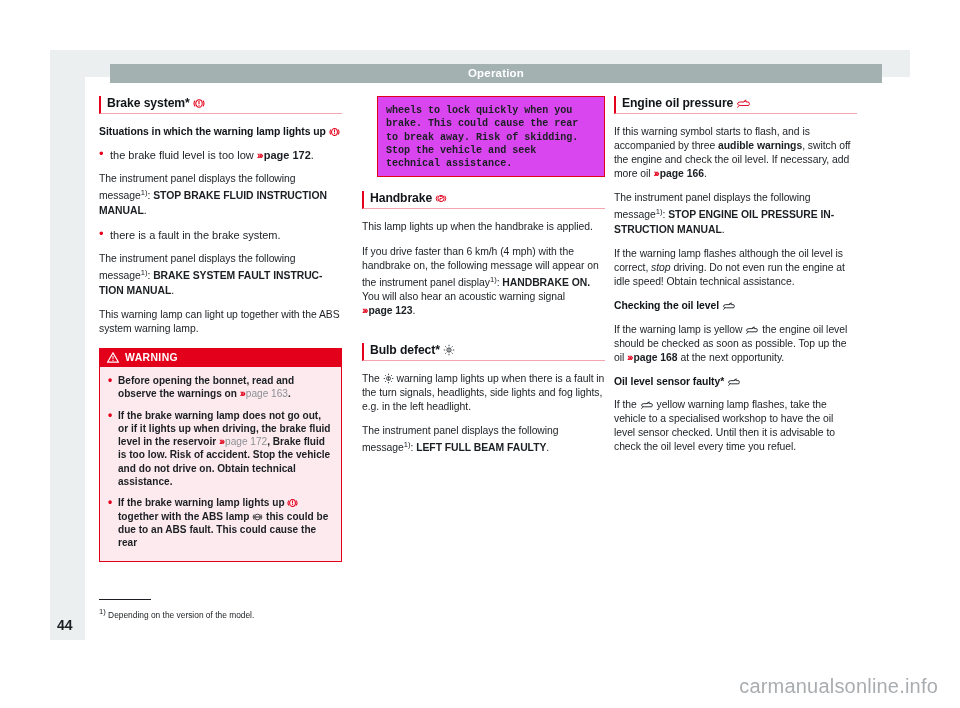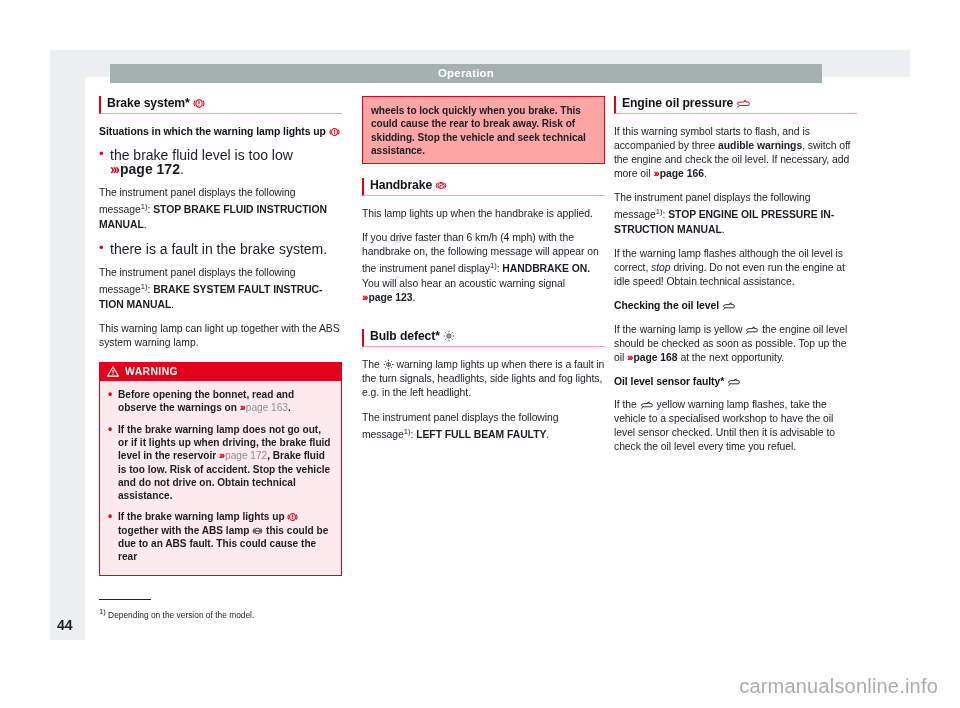--- a/index.html
+++ b/index.html
@@ -31,21 +31,21 @@
     width: 825px;
     height: 563px;
     background: #ffffff;
   }
 
   
   #running-head {
     position: absolute;
     left: 110px;
     top: 64px;
-    width: 712px;
+    width: 772px;
     height: 19px;
     background: #a3b1b1;
     color: #ffffff;
     font-size: 11.5px;
     font-weight: bold;
     text-align: center;
     line-height: 19px;
     letter-spacing: 0.2px;
   }
 
@@ -87,21 +87,21 @@
   
   .xref { font-weight: bold; color: #1b1f23; white-space: nowrap; }
   .xref .arrow { color: #e3001b; font-weight: bold; letter-spacing: -2px; margin-right: 2px; }
   .xref-grey { color: #8b9196; font-weight: normal; }
 
   
   .bullet {
     position: relative;
     padding-left: 11px;
     margin: 0 0 10px 0;
-    font-size: 14px;
+    font-size: 11px;
     line-height: 14.1px;
     color: #1b1f23;
   }
   .bullet::before {
     content: "\2022";
     position: absolute;
     left: 0;
     top: -1px;
     color: #e3001b;
     font-size: 13px;
@@ -134,23 +134,24 @@
     font-size: 10.1px;
     line-height: 13.3px;
     margin-bottom: 8px;
     padding-left: 10px;
   }
   .warn-body .bullet::before { font-size: 12px; }
 
   
   .warn-cont {
     border: 1.2px solid #e3001b;
-    background: #fca5a5;
+    background: #d946ef;
     padding: 7px 8px 6px 8px;
-    margin: 0 0 14px 0;
+    margin: 0 0 14px 15px;
+    font-family: Liberation Mono, monospace;
   }
   .warn-cont p {
     font-weight: bold;
     font-size: 10.1px;
     line-height: 13.3px;
     margin: 0;
   }
 
   .subhead {
     font-size: 10.4px;

